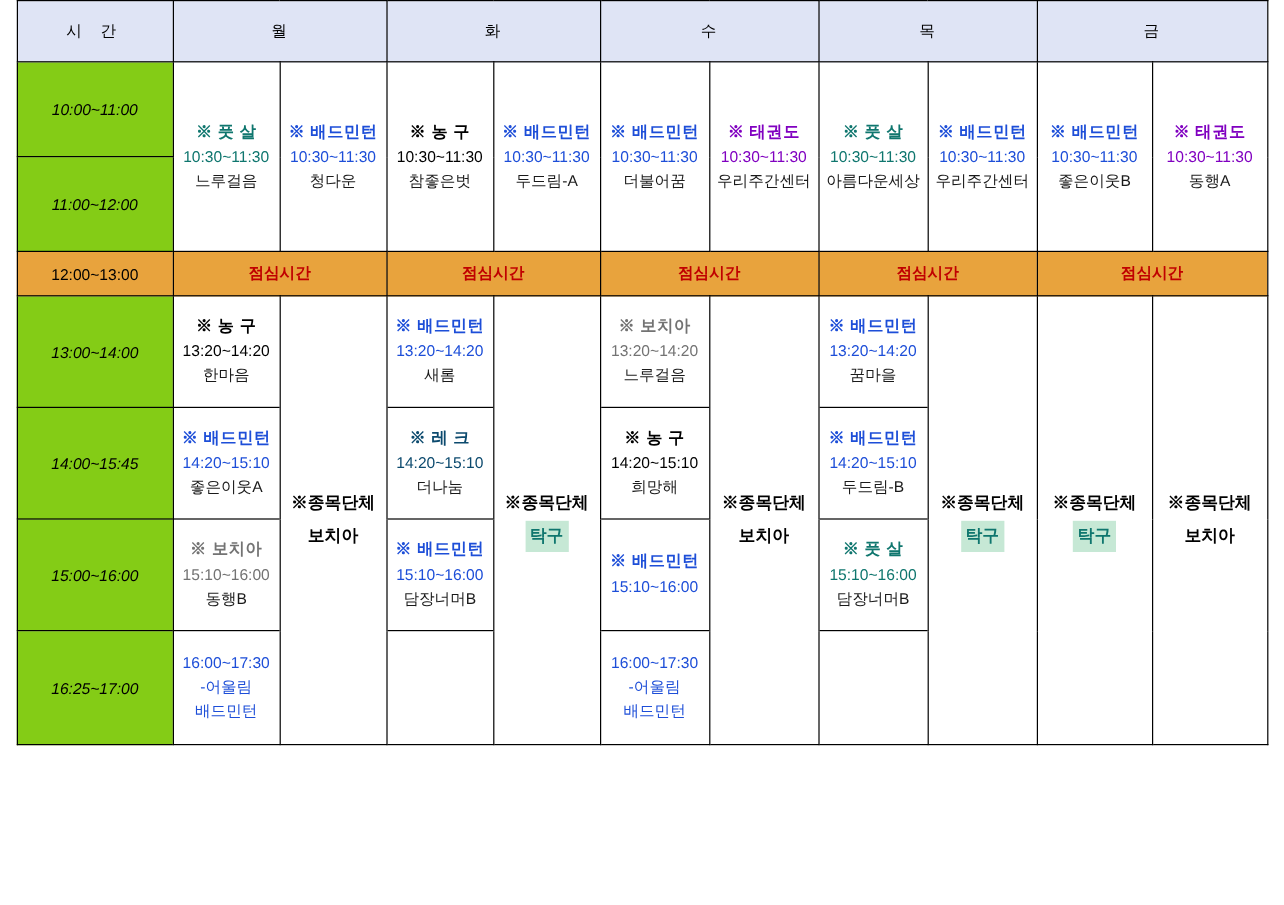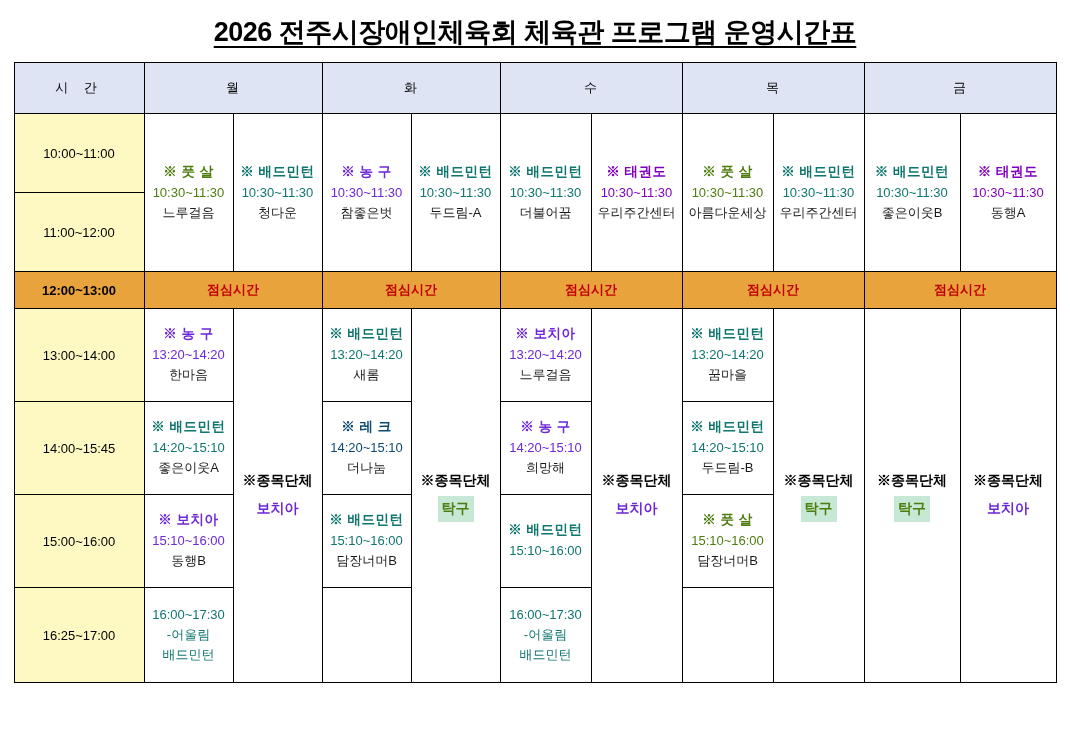--- a/index.html
+++ b/index.html
@@ -47,29 +47,30 @@
     background: #dfe4f5;
     height: 50px;
     font-size: 15px;
     font-weight: normal;
     letter-spacing: 1px;
   }
   th.time-head {
     letter-spacing: 6px;
   }
   td.timecell {
-    background: #fef9c3;
+    background: #84cc16;
     font-size: 13.5px;
     width: 130px;
     letter-spacing: 0px;
+    font-style: italic;
   }
   td.lunch-time {
     background: #e8a33d;
     font-size: 13.5px;
-    font-weight: bold;
+    font-weight: normal;
   }
   td.lunch {
     background: #e8a33d;
     color: #c00000;
     font-weight: bold;
     font-size: 14px;
     height: 36px;
   }
   .cellbox {
     display: flex;
@@ -111,34 +112,33 @@
     font-size: 14px;
     line-height: 1.7;
   }
   .group-cell .gname {
     display: inline-block;
     padding: 1px 4px;
     margin-top: 3px;
     font-weight: bold;
   }
   .hl-green { background: #c6e8d5; }
-  .c-blue { color: #0f766e; }
-  .c-red  { color: #6d28d9; }
+  .c-blue { color: #1d4ed8; }
+  .c-red  { color: #000000; }
   .c-purple { color: #8000c0; text-align: center; }
-  .c-olive { color: #6d28d9; }
+  .c-olive { color: #737373; }
   .c-green { color: #0c4a6e; }
-  .c-dark { color: #4d7c0f; }
+  .c-dark { color: #0f766e; }
   .c-brown { color: #7a4a00; }
 </style>
 </head>
 <body>
 
 <div class="page">
 
-  <div class="title">2026 전주시장애인체육회 체육관 프로그램 운영시간표</div>
 
   <table class="sched">
     <colgroup>
       <col style="width:130px">
       <col style="width:89px">
         <col style="width:89px">
       <col style="width:89px">
         <col style="width:89px">
       <col style="width:91px">
         <col style="width:91px">

